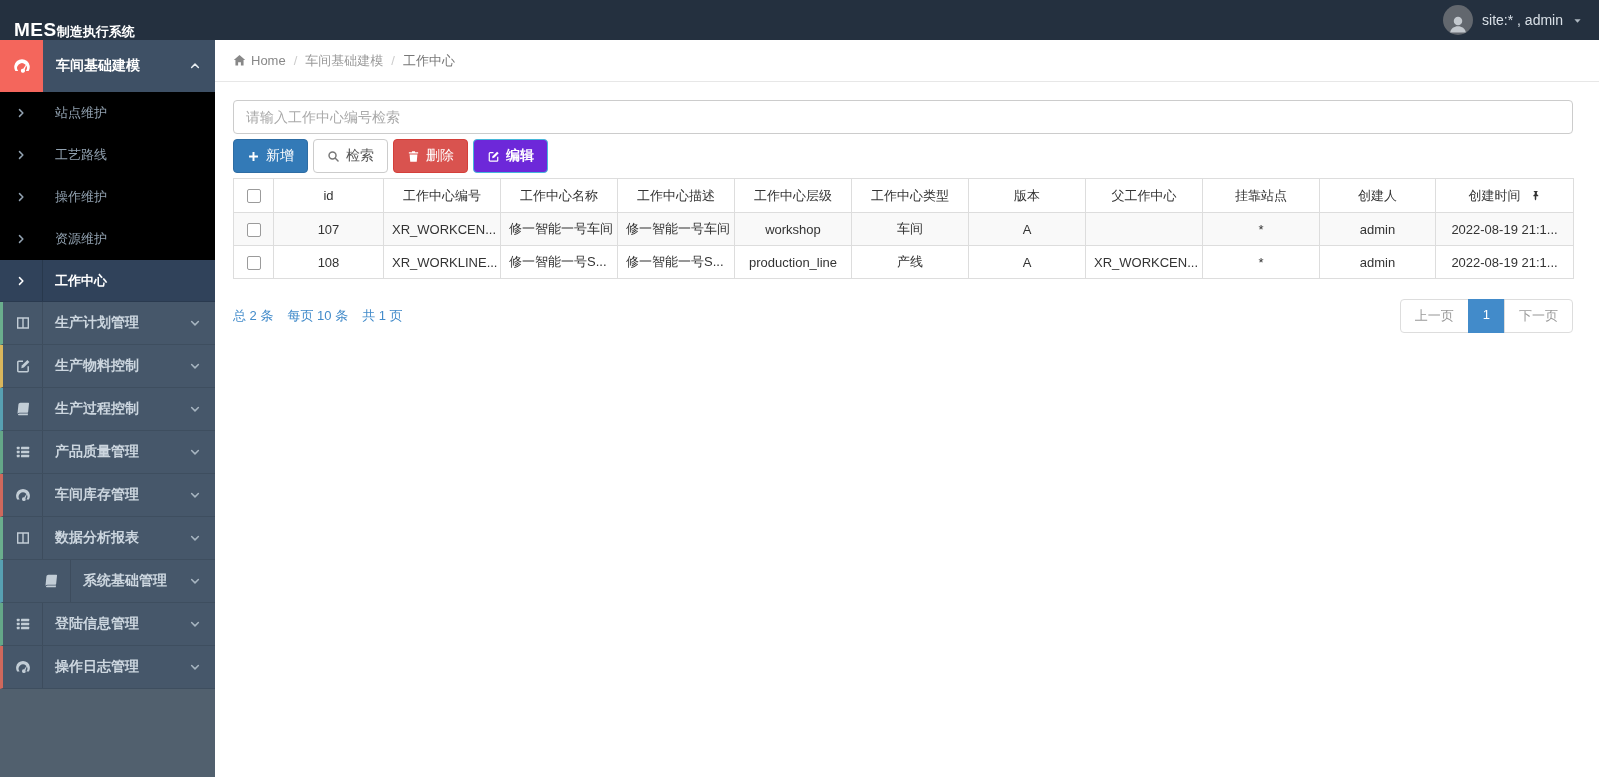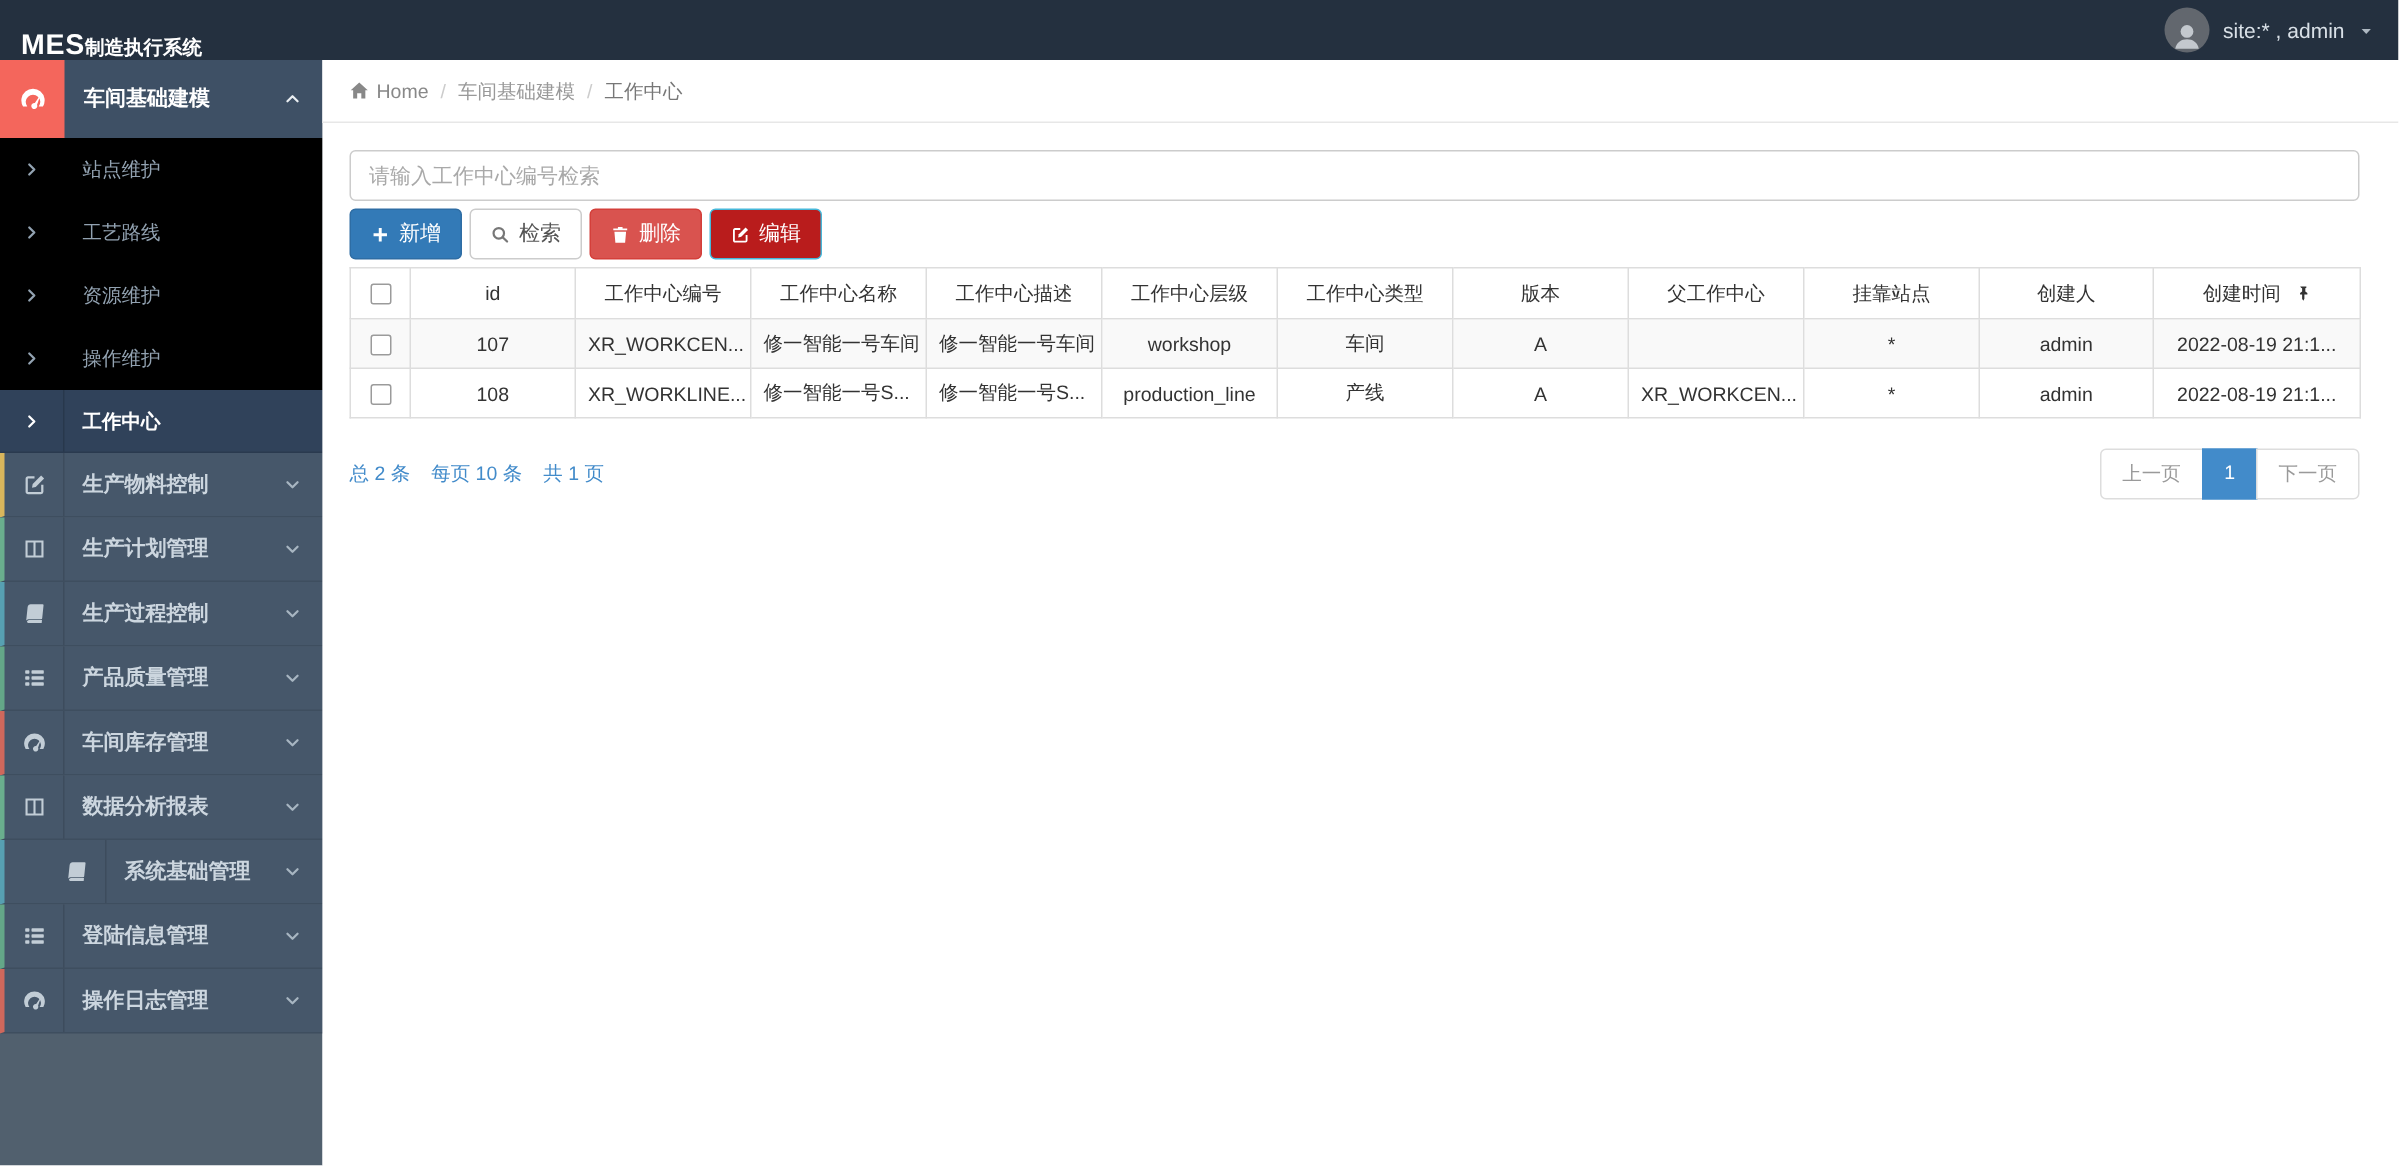--- a/index.html
+++ b/index.html
@@ -60,21 +60,21 @@
   .search-input::placeholder { color:#a9a9a9; }
 
   .btnrow { margin-top:5px; display:flex; gap:5px; }
   .btn { height:31px; padding:16px 13px; border-radius:4px; font-size:14px; display:inline-flex;
          align-items:center; gap:6px; border:1px solid transparent; cursor:pointer; font-family:inherit; }
   .btn svg { width:13px; height:13px; }
   .btn-primary { background:#337ab7; border-color:#2e6da4; color:#fff; }
   .btn-default { background:#fff; border-color:#ccc; color:#555; }
   .btn-default svg { color:#777; }
   .btn-danger { background:#d9534f; border-color:#d43f3a; color:#fff; }
-  .btn-info { background:#b91c1c; border-color:#46b8da; color:#fff; }
+  .btn-info { background:#6d28d9; border-color:#46b8da; color:#fff;font-weight:bold; }
 
   .grid { margin-top:5px; width:100%; border-collapse:collapse; table-layout:fixed;
           font-size:13px; color:#333; }
   .grid th, .grid td { border:1px solid #ddd; height:33px; padding:0 8px; text-align:center;
                        overflow:hidden; white-space:nowrap; background:#fff; }
   .grid th { font-weight:normal; height:34px; }
   .grid tr.striped td { background:#f9f9f9; }
   .grid td.left { text-align:left; }
   .th-flex { display:inline-flex; align-items:center; gap:9px; }
   .pin { color:#333; cursor:pointer; }
@@ -208,59 +208,59 @@
         </svg>
       </span>
     <span class="label">工艺路线</span>
   </div>
   <div class="sub-item">
     <span class="icol">
         <svg class="i sm">
           <use href="#sym-chevron-right"></use>
         </svg>
       </span>
+    <span class="label">操作维护</span>
+  </div>
+  <div class="sub-item">
+    <span class="icol">
+        <svg class="i sm">
+          <use href="#sym-chevron-right"></use>
+        </svg>
+      </span>
     <span class="label">资源维护</span>
   </div>
-  <div class="sub-item">
+  <div class="sub-item active">
     <span class="icol">
         <svg class="i sm">
           <use href="#sym-chevron-right"></use>
         </svg>
       </span>
-    <span class="label">操作维护</span>
-  </div>
-  <div class="sub-item active">
-    <span class="icol">
-        <svg class="i sm">
-          <use href="#sym-chevron-right"></use>
-        </svg>
-      </span>
     <span class="label">工作中心</span>
   </div>
 
+  <div class="sp-item" style="border-left-color: rgb(106, 174, 141);">
+    <span class="icol">
+        <svg class="i">
+          <use href="#sym-columns"></use>
+        </svg>
+      </span>
+    <span class="label">生产计划管理</span>
+    <span class="caret">
+        <svg class="i sm">
+          <use href="#sym-chevron-down"></use>
+        </svg>
+      </span>
+  </div>
   <div class="sp-item" style="border-left-color: rgb(217, 182, 92);">
     <span class="icol">
         <svg class="i">
           <use href="#sym-pencil-square"></use>
         </svg>
       </span>
     <span class="label">生产物料控制</span>
-    <span class="caret">
-        <svg class="i sm">
-          <use href="#sym-chevron-down"></use>
-        </svg>
-      </span>
-  </div>
-  <div class="sp-item" style="border-left-color: rgb(106, 174, 141);">
-    <span class="icol">
-        <svg class="i">
-          <use href="#sym-columns"></use>
-        </svg>
-      </span>
-    <span class="label">生产计划管理</span>
     <span class="caret">
         <svg class="i sm">
           <use href="#sym-chevron-down"></use>
         </svg>
       </span>
   </div>
   <div class="sp-item" style="border-left-color: rgb(87, 160, 178);">
     <span class="icol">
         <svg class="i">
           <use href="#sym-book"></use>

